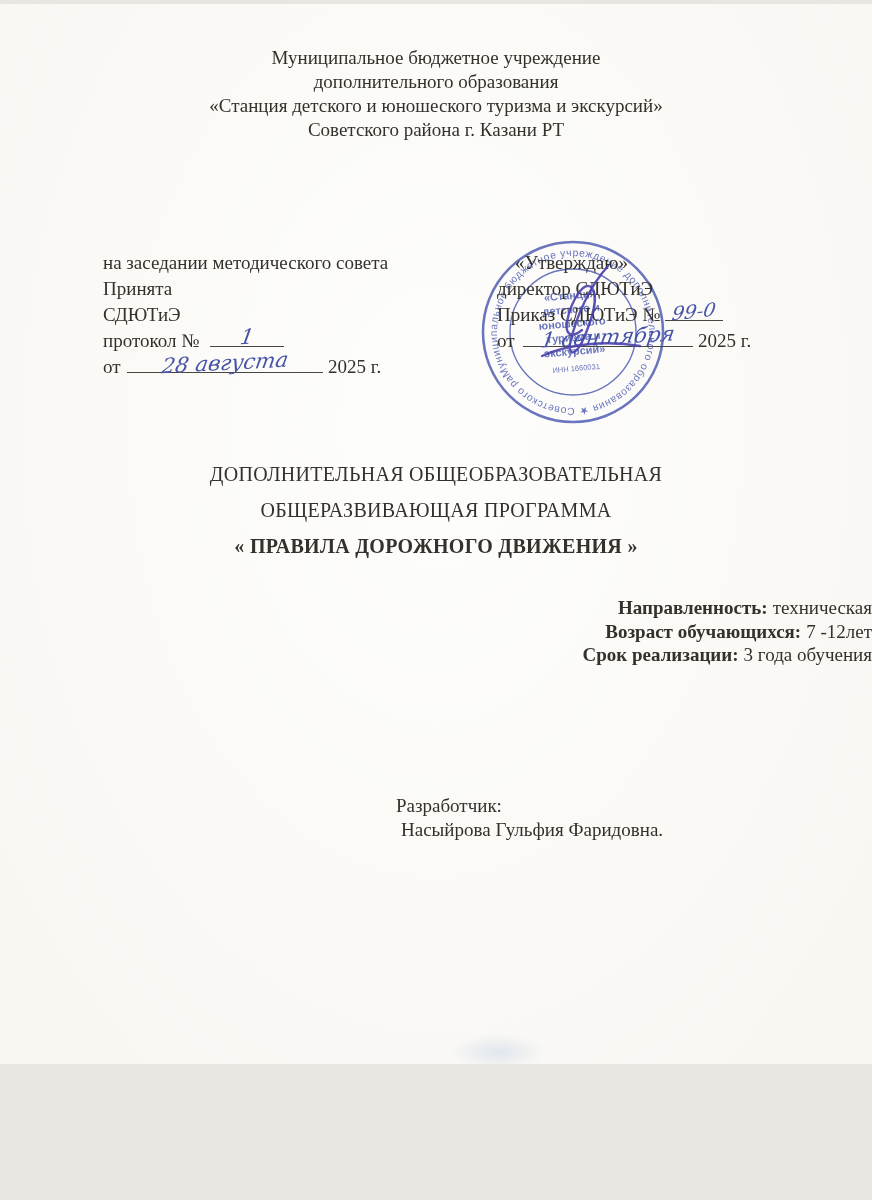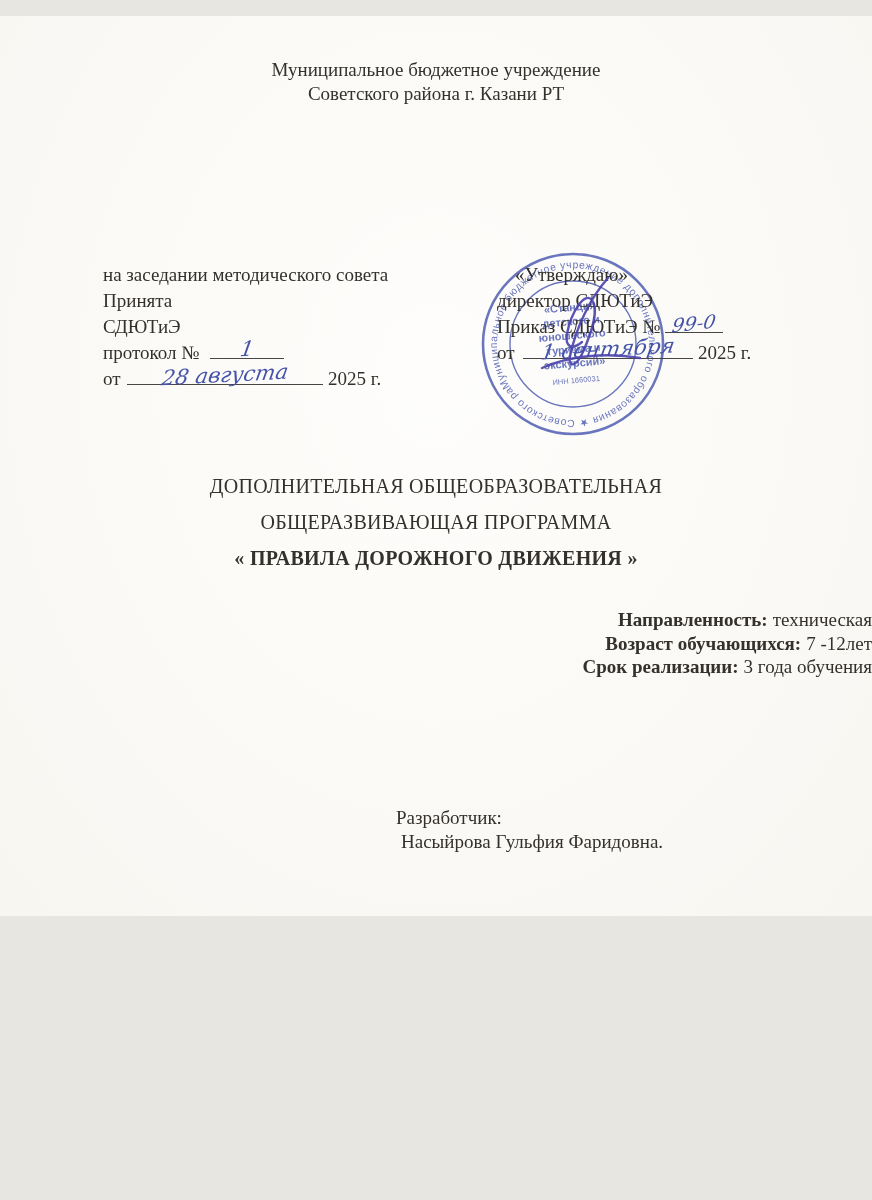--- a/index.html
+++ b/index.html
@@ -1,17 +1,17 @@
 <!DOCTYPE html>
 <html><head>
 <meta charset="utf-8">
 <style>
   html,body{margin:0;padding:0;background:#e8e6e1;}
   .page{
-    position:relative;width:872px;height:900px;margin:16px auto;
+    position:relative;width:872px;height:1060px;margin:4px auto;
     background:#fcfbf7;
     background-image:radial-gradient(ellipse at 50% 40%, rgba(255,255,255,.6), rgba(240,238,232,.35) 95%);
     font-family:"Liberation Serif","DejaVu Serif",serif;
     color:#34312d;overflow:hidden;
   }
   .abs{position:absolute;}
   .center{text-align:center;}
   .header-block{top:42px;left:0;width:100%;font-size:19px;line-height:24px;}
   .accept-block{top:246px;left:103px;font-size:19px;line-height:26px;}
   .approve-block{top:246px;left:497px;font-size:19px;line-height:26px;}
@@ -43,20 +43,22 @@
     filter:blur(1px);
   }
 </style>
 </head>
 <body>
 
 <div class="page">
 
   <div class="abs center header-block">
     <div>Муниципальное бюджетное учреждение</div>
+    <div>дополнительного образования</div>
+    <div>«Станция детского и юношеского туризма и экскурсий»</div>
     <div>Советского района г. Казани РТ</div>
   </div>
 
   <svg class="abs stamp-svg" viewBox="0 0 190 190">
     <g stroke="#4a58b0" fill="none">
       <circle cx="95" cy="95" r="90" stroke-width="2.6"></circle>
       <circle cx="95" cy="95" r="63" stroke-width="1.4"></circle>
     </g>
     <defs>
       <path id="ringPath" d="M95,95 m-76,0 a76,76 0 1,1 152,0 a76,76 0 1,1 -152,0"></path>

